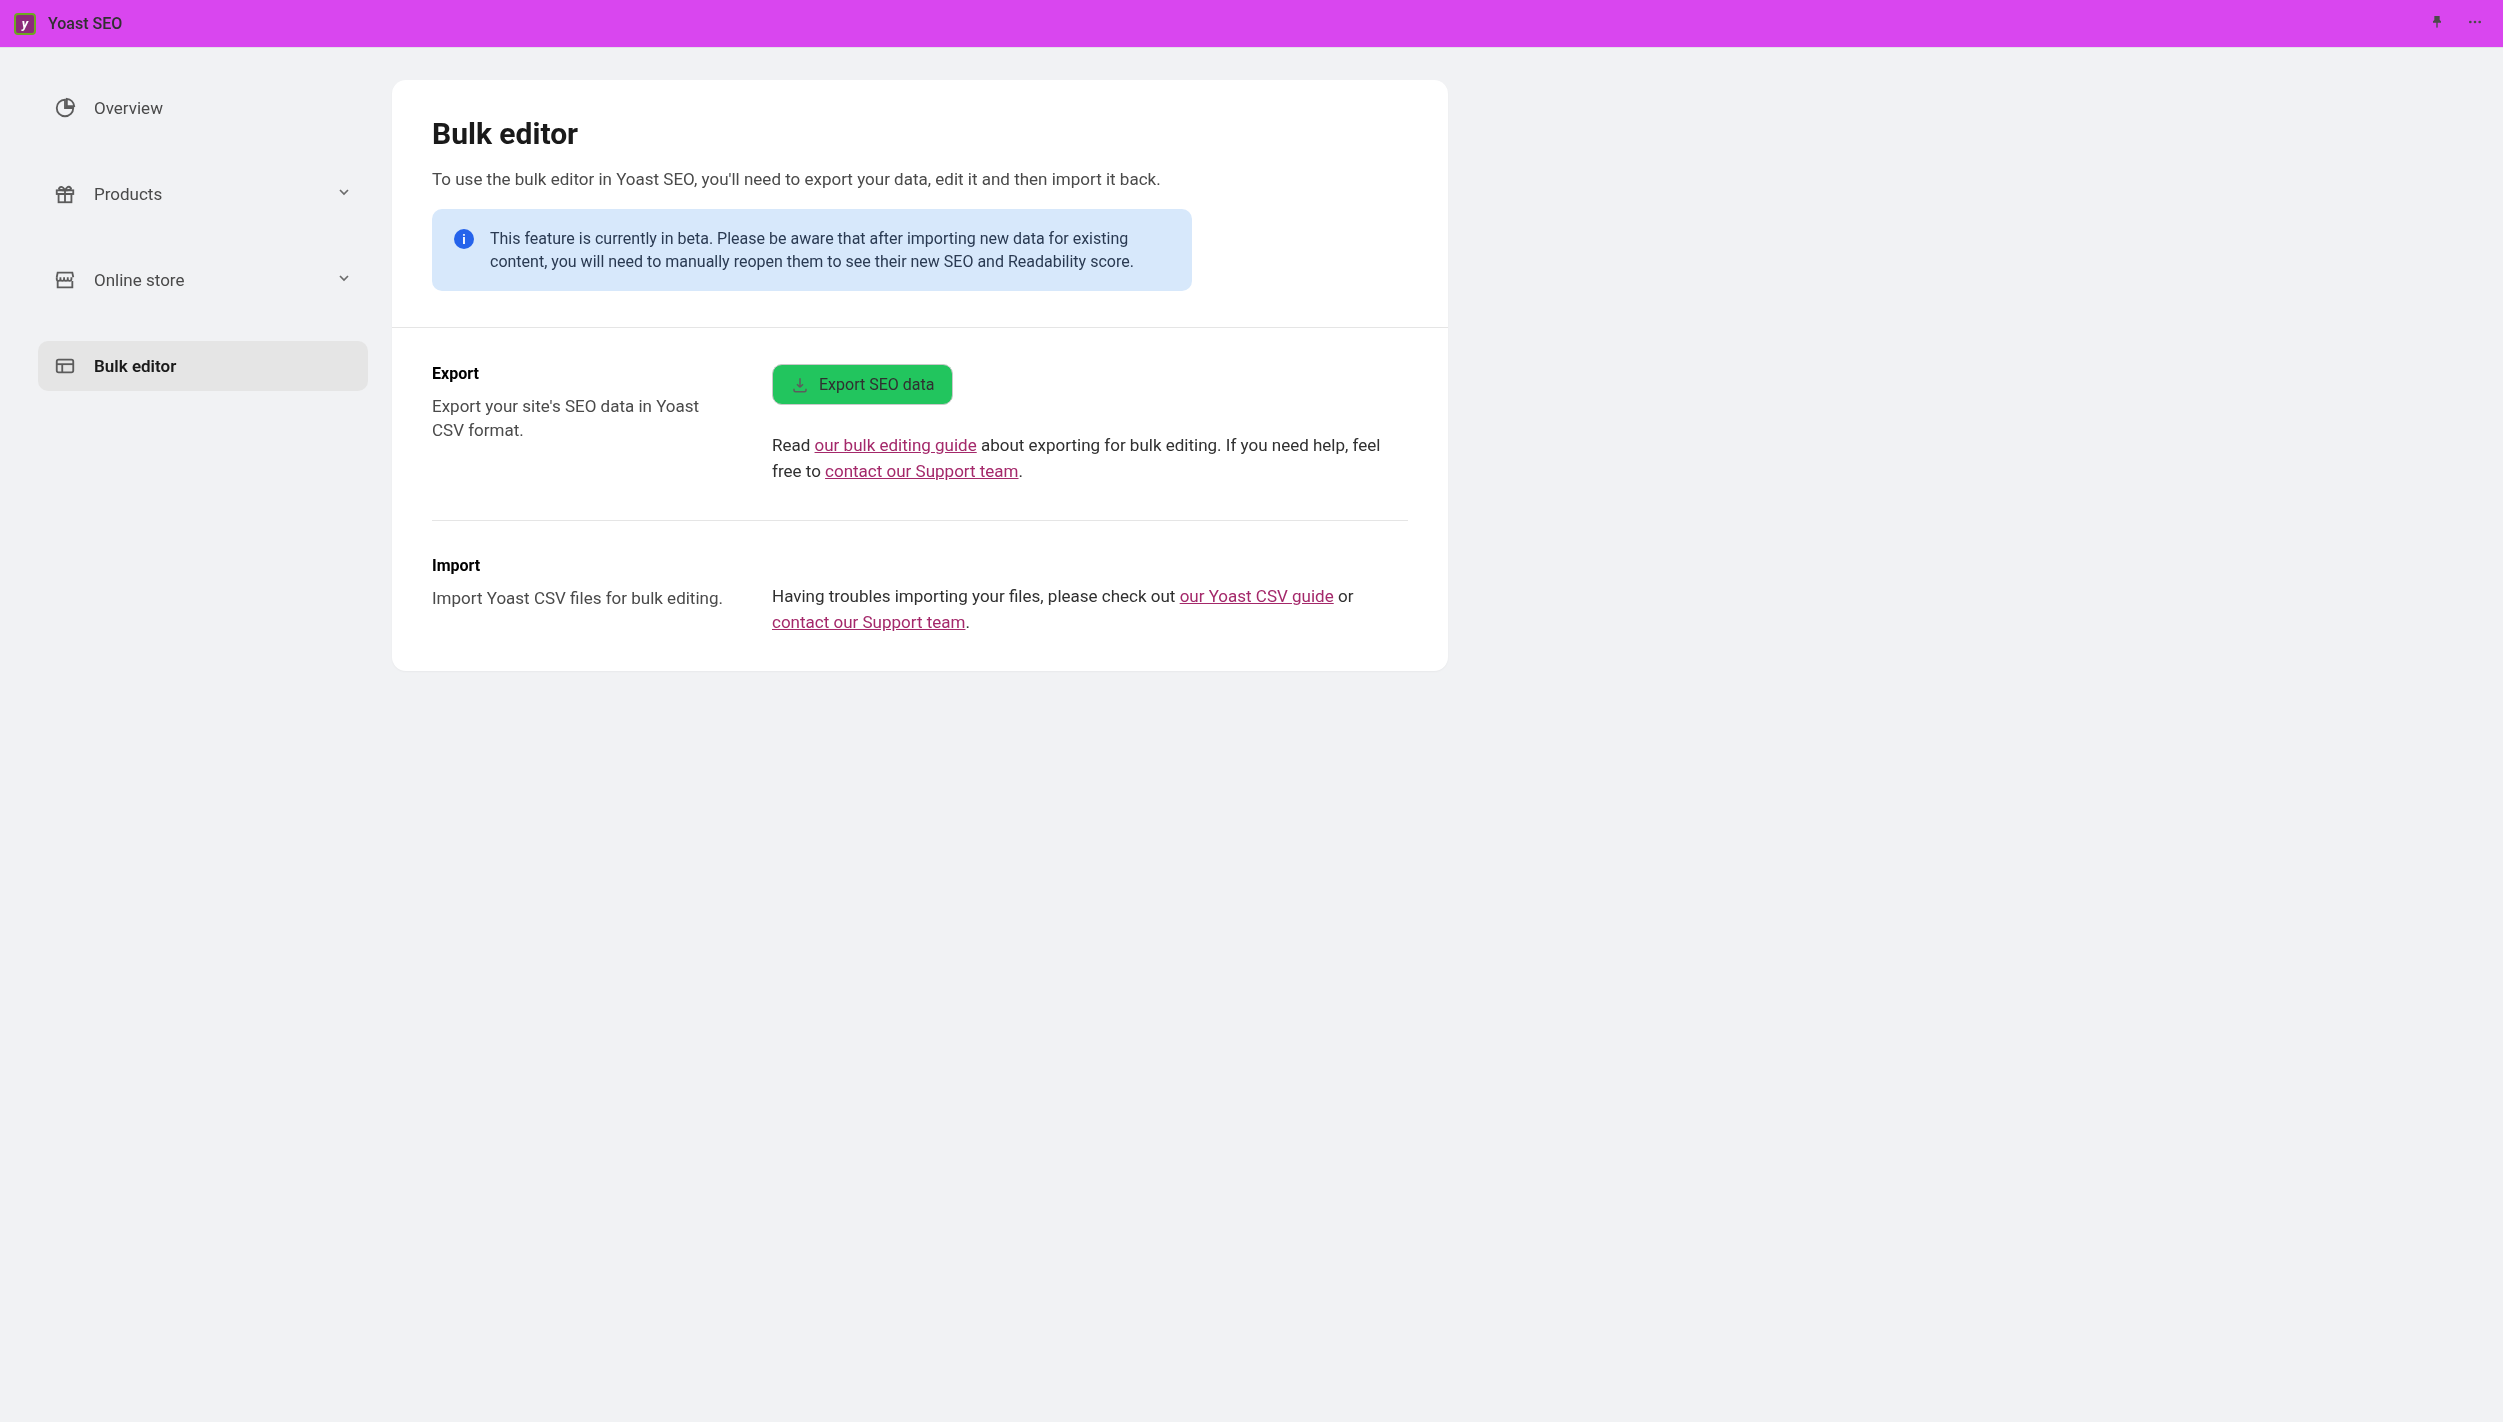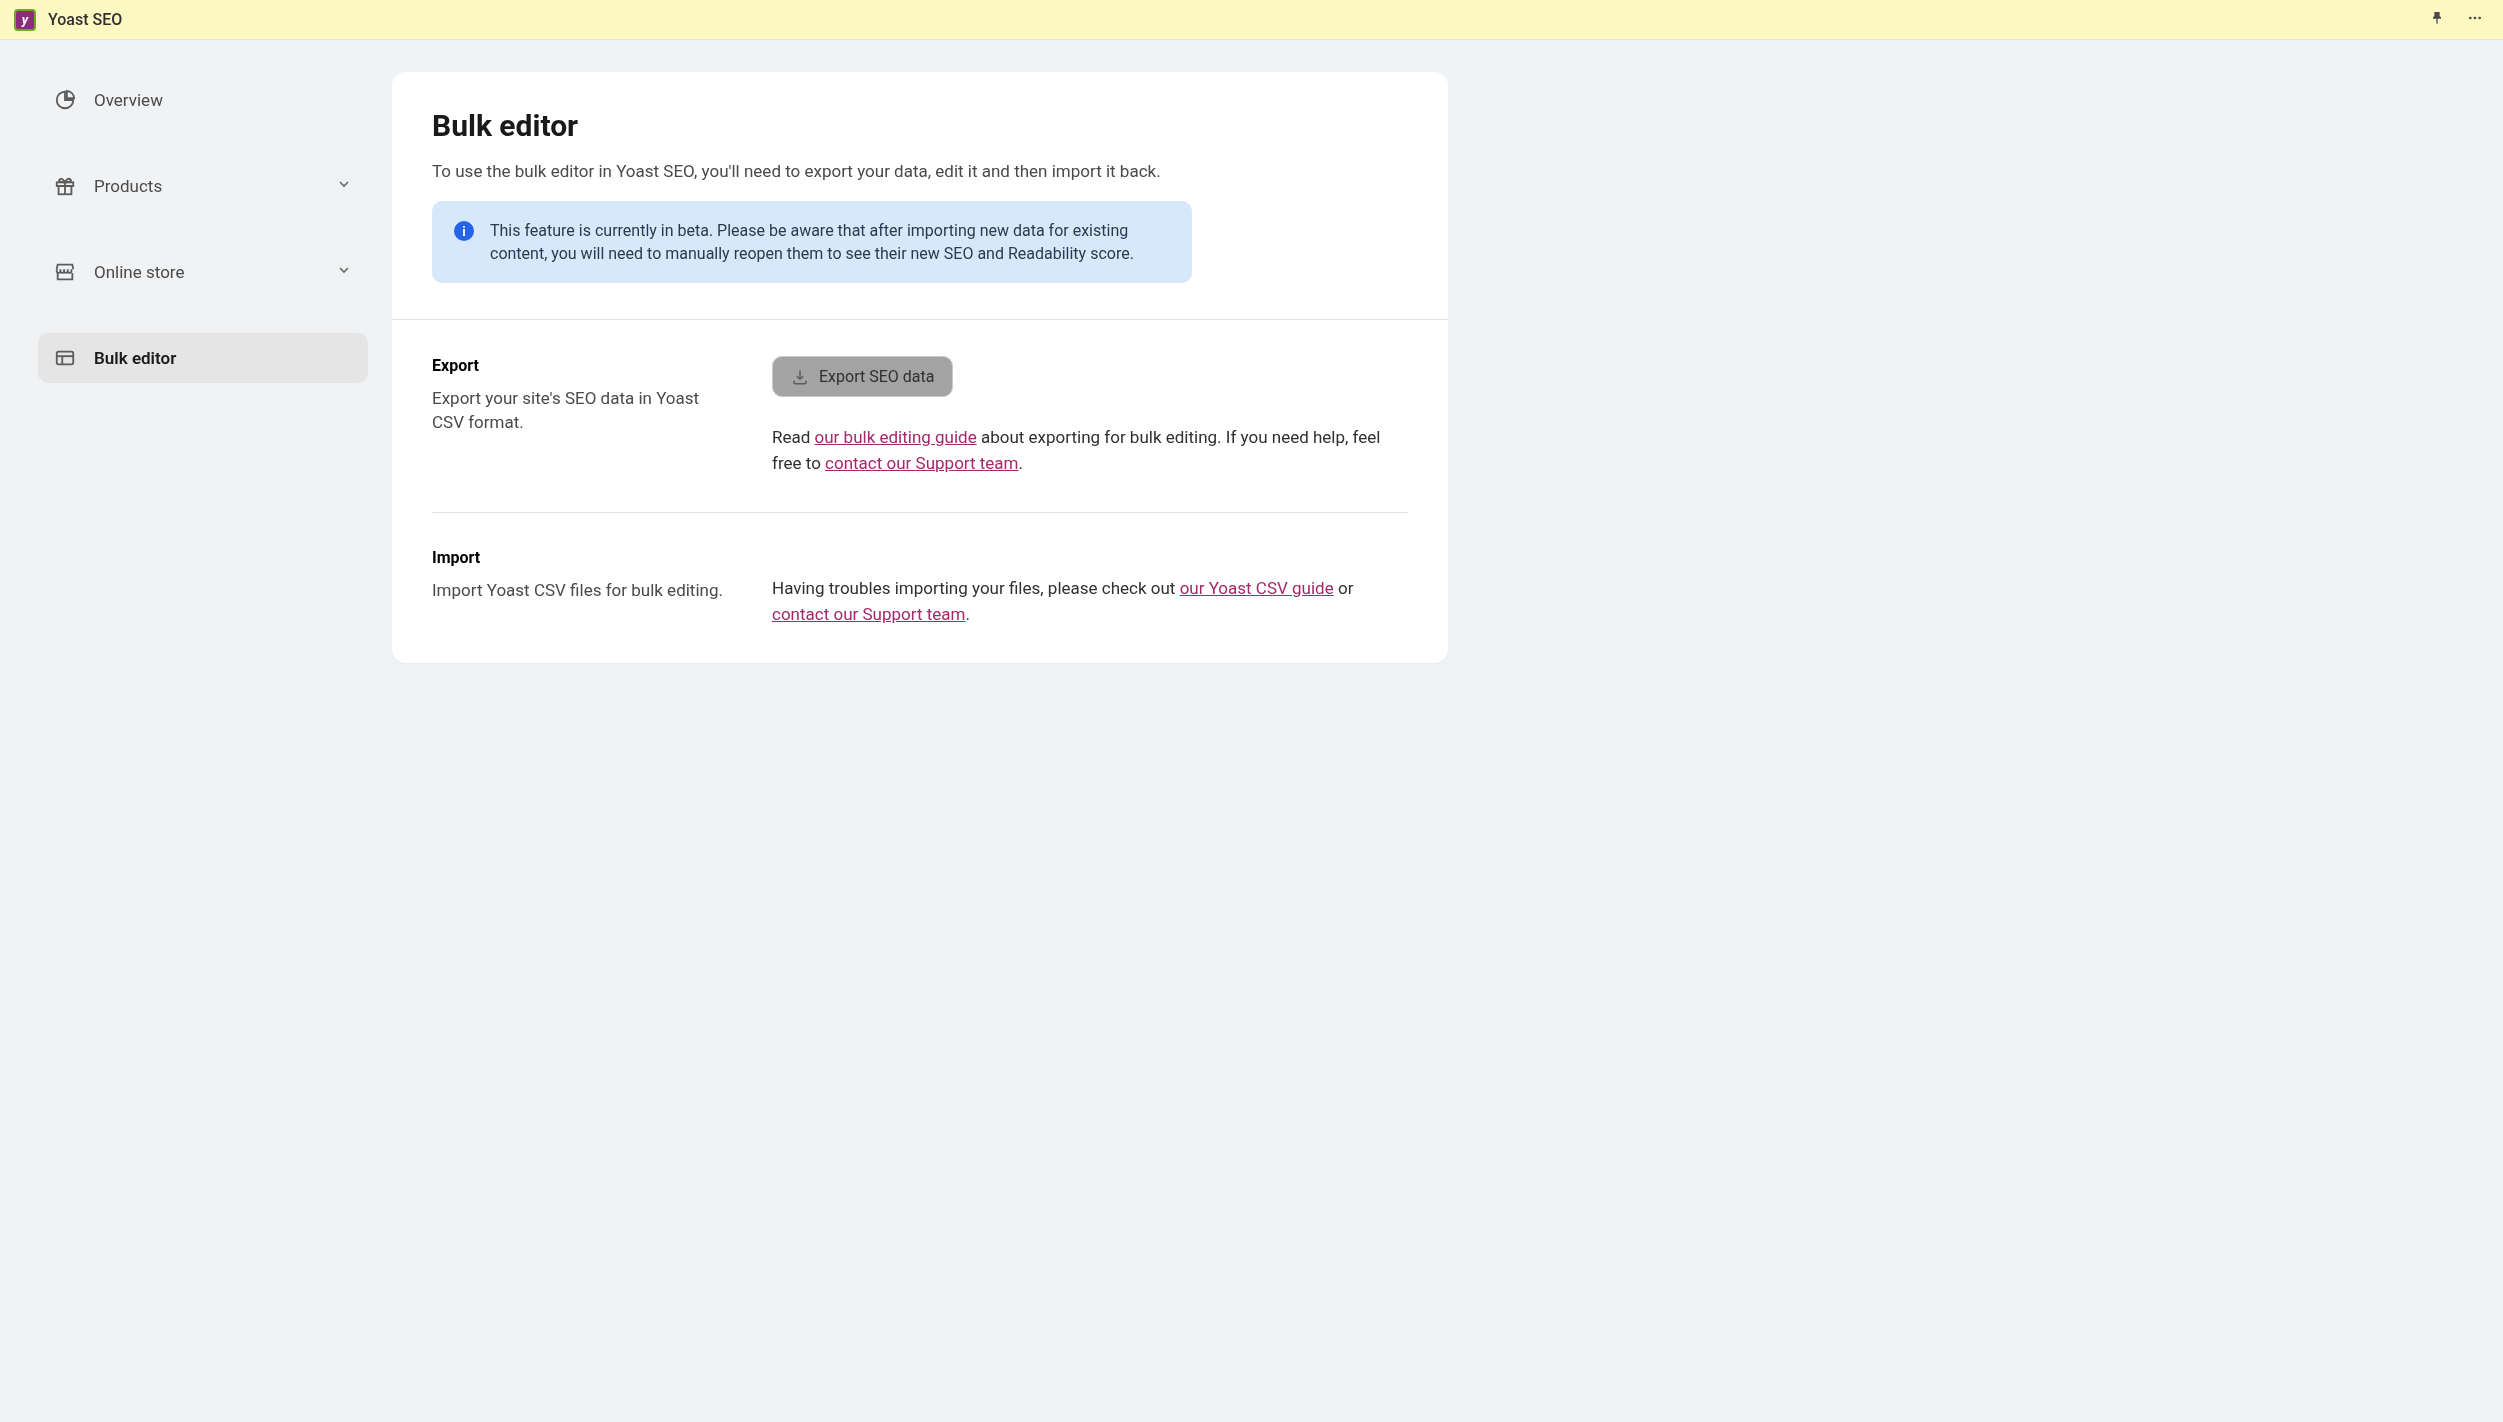--- a/index.html
+++ b/index.html
@@ -7,23 +7,23 @@
     font-family: -apple-system, BlinkMacSystemFont, "Segoe UI", Roboto, Helvetica, Arial, sans-serif;
     background: #f1f2f4;
     color: #1a1a1a;
     font-size: 16px;
   }
   .topbar {
     display: flex;
     align-items: center;
     justify-content: space-between;
     padding: 8px 18px 8px 14px;
-    background: #fef9c3;
+    background: #d946ef;
     border-bottom: 1px solid #e1e3e6;
-    height: 40px;
+    height: 48px;
   }
   .topbar-left {
     display: flex;
     align-items: center;
     gap: 12px;
   }
   .app-logo {
     width: 22px;
     height: 22px;
     background: #8c2b7a;
@@ -177,21 +177,21 @@
   }
   .section-right {
     flex: 1;
   }
   .btn {
     display: inline-flex;
     align-items: center;
     gap: 10px;
     padding: 10px 18px;
     border: 1px solid #c9c9c9;
-    background: #a3a3a3;
+    background: #22c55e;
     border-radius: 10px;
     font-size: 16px;
     color: #303030;
     cursor: pointer;
     font-family: inherit;
   }
   .dl-icon { width: 18px; height: 18px; color: #5c5c5c; }
   .help-text {
     font-size: 17px;
     color: #303030;

